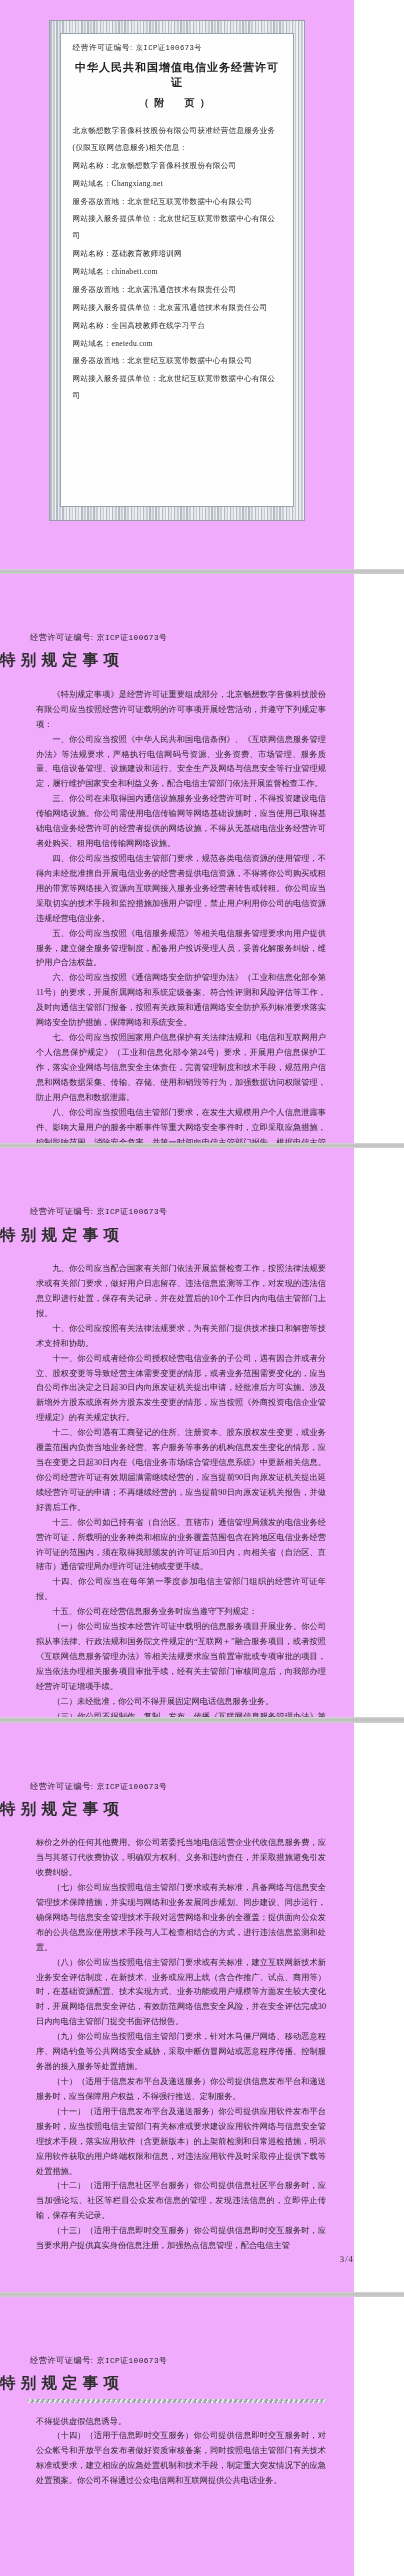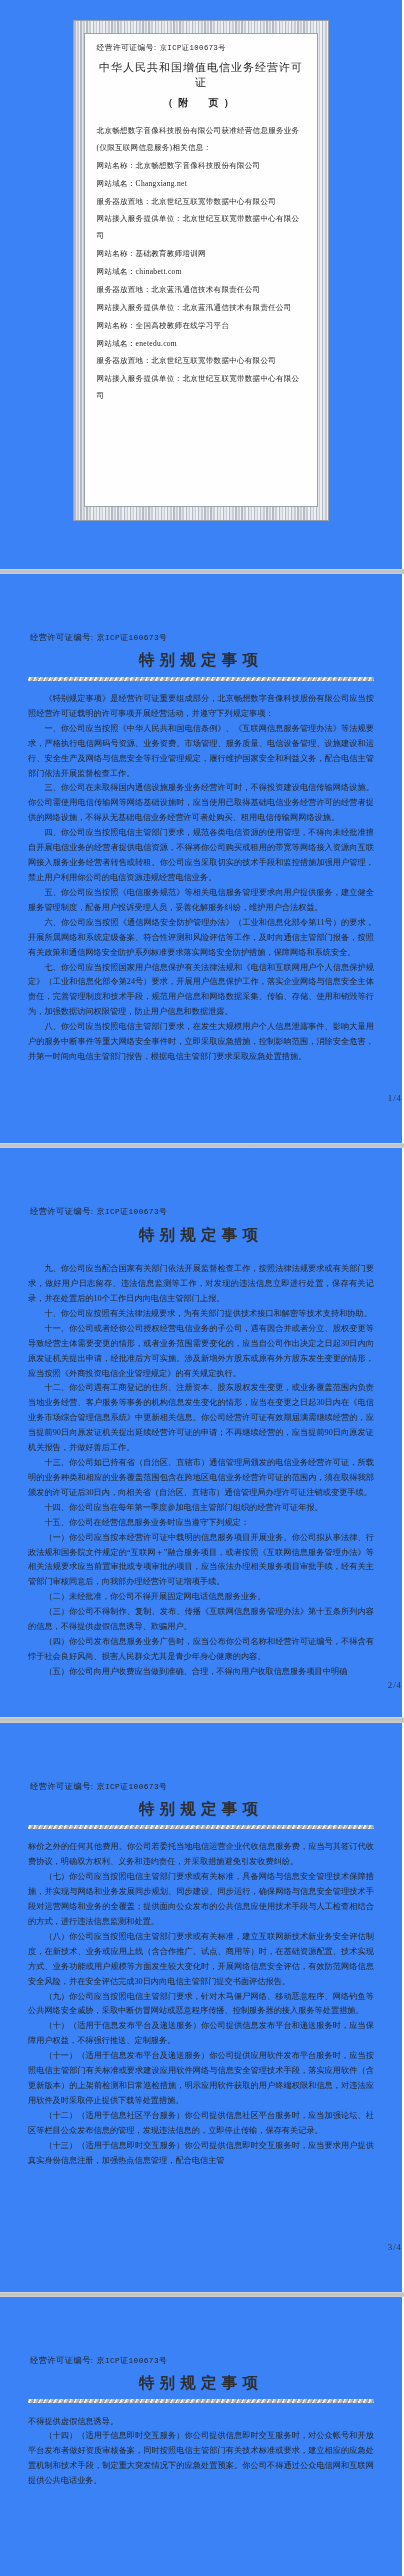--- a/index.html
+++ b/index.html
@@ -1,39 +1,39 @@
 <!DOCTYPE html>
 <html style="font-size:8.2px"><head>
 <meta charset="utf-8">
 <style>
   html,body{margin:0;padding:0;background:#ffffff;}
   .sheet{width:405px;margin:0 auto;background:#ffffff;font-family:"Liberation Serif","DejaVu Serif",serif;color:#232323;}
-  .page{width:402px;box-sizing:border-box;background:#3b82f6;position:relative;overflow:hidden;}
+  .page{width:354px;box-sizing:border-box;background:#f0abfc;position:relative;overflow:hidden;}
   .page-sep{height:5.2px;background:linear-gradient(#d8d8d8,#bfbfbf 40%,#cfcfcf);}
   
   .p1{height:569px;}
   .cert-outer{width:256px;margin:19.6px auto 0;border:1px solid #97a0aa;background:
     repeating-linear-gradient(90deg,#b3bac3 0 1.5px,#e4e7eb 1.5px 3.1px,#c8cdd4 3.1px 4.6px,#eef0f2 4.6px 6.2px);
     padding:12.4px 10.3px;box-sizing:border-box;height:501px;}
   .cert-inner{background:#fefefe;border:0.5px solid #9aa3ad;height:100%;box-sizing:border-box;padding:9.3px 11.3px 5.2px;}
   .lic-line{font-size:7.7px;letter-spacing:0.5px;}
   .lic-line .num{font-family:"Liberation Mono","DejaVu Sans Mono",monospace;font-size:7.2px;padding-left:3.1px;}
-  .cert-title{text-align:center;font-size:11px;font-weight:normal;letter-spacing:1px;margin-top:7.2px;color:#1d1d1d;}
+  .cert-title{text-align:center;font-size:11px;font-weight:bold;letter-spacing:1px;margin-top:7.2px;color:#1d1d1d;}
   .cert-sub{text-align:center;font-size:10px;font-weight:bold;letter-spacing:5.2px;margin-top:5.2px;}
   .cert-body{margin-top:13.4px;font-size:7.5px;line-height:2.25;letter-spacing:0.3px;}
   .cert-body .row{margin-bottom:1px;}
   
   .pp{height:569px;display:flex;flex-direction:column;}
   .pp-head{margin:58px 30px 0;font-size:8.2px;letter-spacing:0.5px;}
   .pp-head .num{font-family:"Liberation Mono","DejaVu Sans Mono",monospace;font-size:7.7px;padding-left:3.1px;}
-  .pp-title{text-align:center;font-size:15.5px;font-weight:bold;letter-spacing:5.2px;color:#2e2e2e;margin-top:7.2px;}
+  .pp-title{font-size:15.5px;font-weight:bold;letter-spacing:5.2px;color:#2e2e2e;margin-top:7.2px;}
   .pp-rule{height:4.1px;margin:5.2px 28px 0;background:
     repeating-linear-gradient(115deg,#9aa1a8 0 1.5px,#e9ebed 1.5px 3.1px,#b9bfc6 3.1px 4.6px);border-radius:1px;}
   .pp-body{margin:11.3px 28px 0;font-size:8.2px;line-height:1.82;text-align:justify;color:#262626;}
-  .para{text-indent:2em;}
+  .para{text-indent:2em;margin-left:8px;}
   .para.cont{text-indent:0;}
   .pp-num{margin-top:auto;text-align:right;font-size:8.8px;letter-spacing:1px;padding-bottom:40px;color:#333;}
 </style>
 </head>
 <body>
 
 <div class="sheet">
 
   <div class="page p1">
     <div class="cert-outer">

